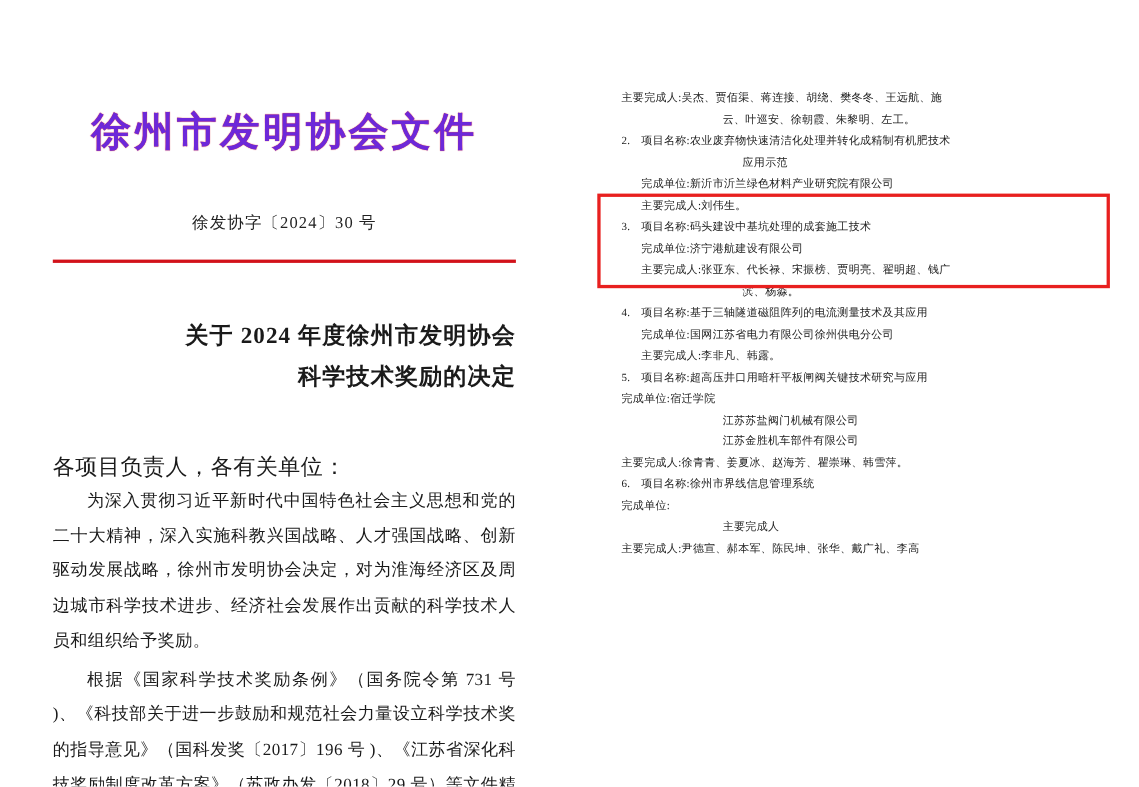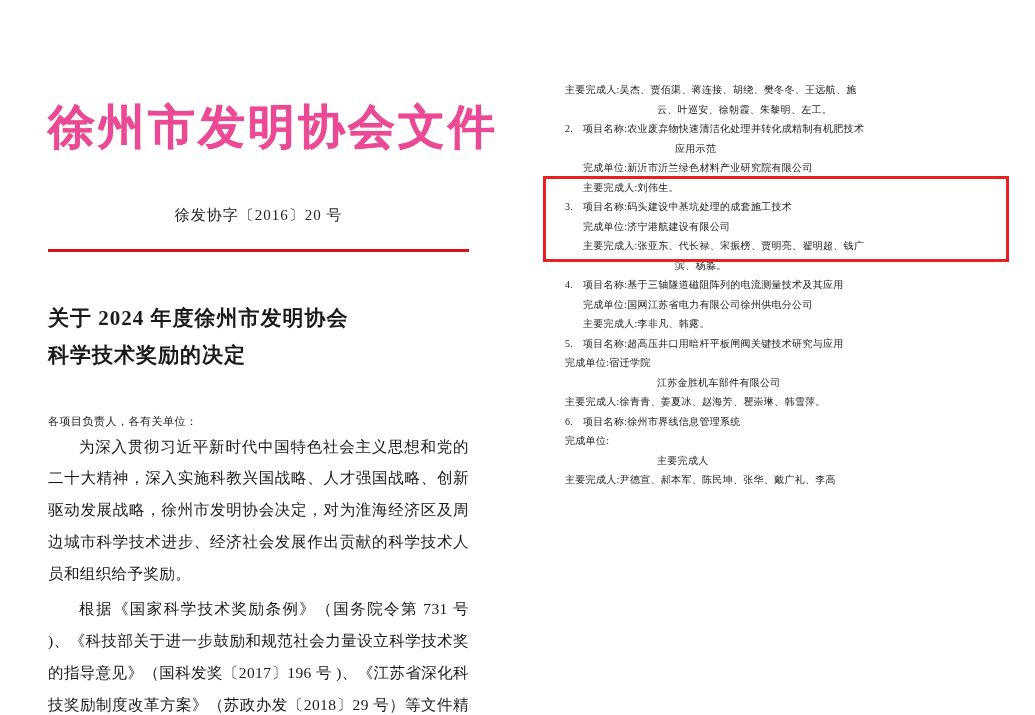--- a/index.html
+++ b/index.html
@@ -28,53 +28,53 @@
     width: 517px;
     height: 715px;
     box-sizing: border-box;
     padding: 40px 48px 20px 48px;
   }
   .masthead {
     text-align: center;
     margin-top: 60px;
   }
   .masthead-title {
-    color: #ec4899;
+    color: #6d28d9;
     font-family: "Liberation Serif", "DejaVu Serif", serif;
     font-weight: bold;
-    font-size: 47px;
+    font-size: 36px;
     letter-spacing: 3px;
     line-height: 1.15;
     white-space: nowrap;
     text-shadow: 0 0 1px #d2121a;
   }
   .doc-number {
     text-align: center;
     margin-top: 52px;
     font-size: 15px;
     letter-spacing: 1px;
     color: #222;
   }
   .red-rule {
     margin-top: 24px;
     height: 3px;
     background: #d2121a;
     width: 100%;
   }
   .doc-title {
-    text-align: left;
+    text-align: right;
     margin-top: 48px;
     font-size: 21px;
     font-weight: bold;
     line-height: 1.75;
     letter-spacing: 1px;
   }
   .salutation {
-    margin-top: 40px;
-    font-size: 11px;
+    margin-top: 50px;
+    font-size: 20px;
     letter-spacing: 0.5px;
   }
   .body-para {
     margin-top: 2px;
     font-size: 15.5px;
     line-height: 2.05;
     text-align: justify;
     text-indent: 2em;
     letter-spacing: 0.4px;
   }
@@ -135,21 +135,21 @@
 <body>
 
 <div class="page">
 
   <div class="left-page">
 
     <div class="masthead">
       <div class="masthead-title">徐州市发明协会文件</div>
     </div>
 
-    <div class="doc-number">徐发协字〔2016〕20 号</div>
+    <div class="doc-number">徐发协字〔2024〕30 号</div>
 
     <div class="red-rule"></div>
 
     <div class="doc-title">
       <div>关于 2024 年度徐州市发明协会</div>
       <div>科学技术奖励的决定</div>
     </div>
 
     <div class="salutation">各项目负责人，各有关单位：</div>
 
@@ -220,20 +220,21 @@
     <div class="entry">
       <div class="r-line">
         <span class="num">5.</span>
         <span class="r-label">项目名称:</span>
         <span class="r-value">超高压井口用暗杆平板闸阀关键技术研究与应用</span>
       </div>
       <div class="r-line indent-1">
         <span class="r-label">完成单位:</span>
         <span class="r-value">宿迁学院</span>
       </div>
+      <div class="cont">江苏苏盐阀门机械有限公司</div>
       <div class="cont">江苏金胜机车部件有限公司</div>
       <div class="r-line indent-1">
         <span class="r-label">主要完成人:</span>
         <span class="r-value">徐青青、姜夏冰、赵海芳、瞿崇琳、韩雪萍。</span>
       </div>
     </div>
 
     <div class="entry">
       <div class="r-line">
         <span class="num">6.</span>

